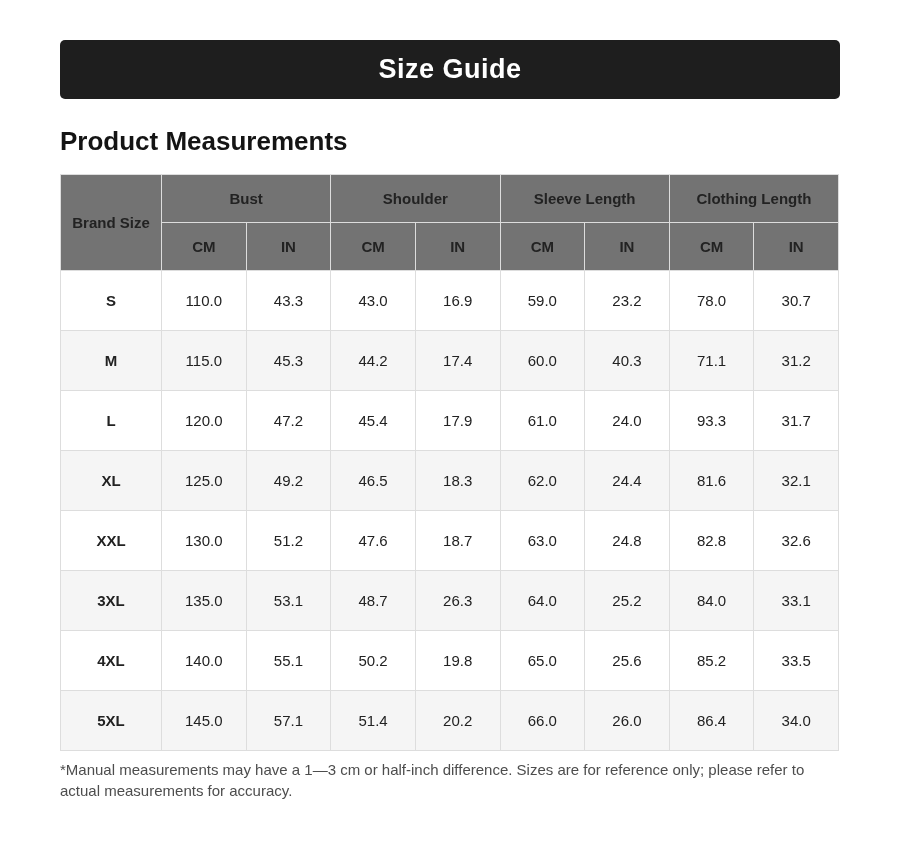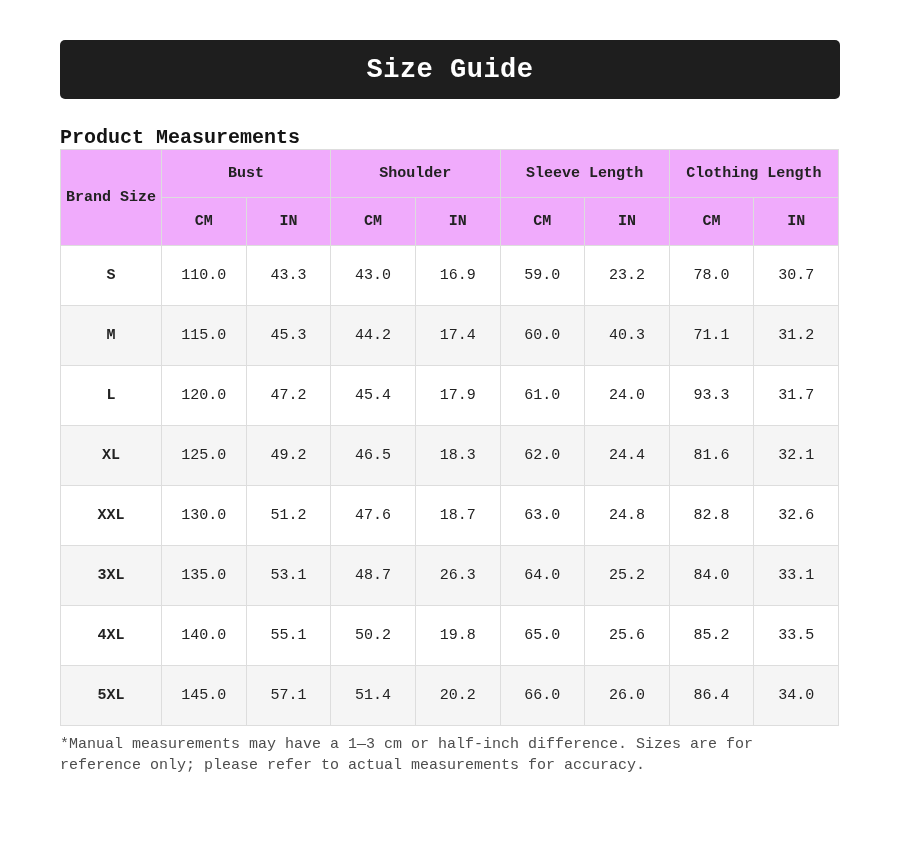--- a/index.html
+++ b/index.html
@@ -7,60 +7,59 @@
     width: 900px;
     background: #ffffff;
     font-family: "Liberation Sans", sans-serif;
     color: #222222;
   }
   .page {
     width: 900px;
     height: 843px;
     padding: 40px 60px 0 60px;
     background: #ffffff;
-    font-family: Liberation Mono, monospace;
   }
   .title-bar {
     width: 780px;
     height: 59px;
     background: #1e1e1e;
     border-radius: 5px;
     display: flex;
     align-items: center;
     justify-content: center;
   }
   .title-bar span {
     color: #ffffff;
     font-size: 27px;
     font-weight: bold;
     letter-spacing: 0.5px;
   }
   .section-heading {
     margin-top: 27px;
-    margin-bottom: 0;
-    font-size: 20px;
+    margin-bottom: 17px;
+    font-size: 26px;
     font-weight: bold;
     color: #141414;
   }
   table.size-table {
     width: 779px;
     border-collapse: collapse;
     table-layout: fixed;
     font-size: 15px;
     color: #222222;
   }
   table.size-table col.brand-col { width: 101px; }
   table.size-table th,
   table.size-table td {
     border: 1px solid #dddddd;
     text-align: center;
     vertical-align: middle;
   }
   table.size-table thead th {
-    background: #f0abfc;
+    background: #737373;
     font-weight: 600;
     height: 48px;
   }
   table.size-table tbody tr { height: 60px; }
   table.size-table tbody tr:nth-child(even) th,
   table.size-table tbody tr:nth-child(even) td { background: #f5f5f5; }
   table.size-table tbody tr:nth-child(odd) th,
   table.size-table tbody tr:nth-child(odd) td { background: #ffffff; }
   table.size-table tbody th { font-weight: 600; }
   table.size-table tbody td { font-weight: 400; }

